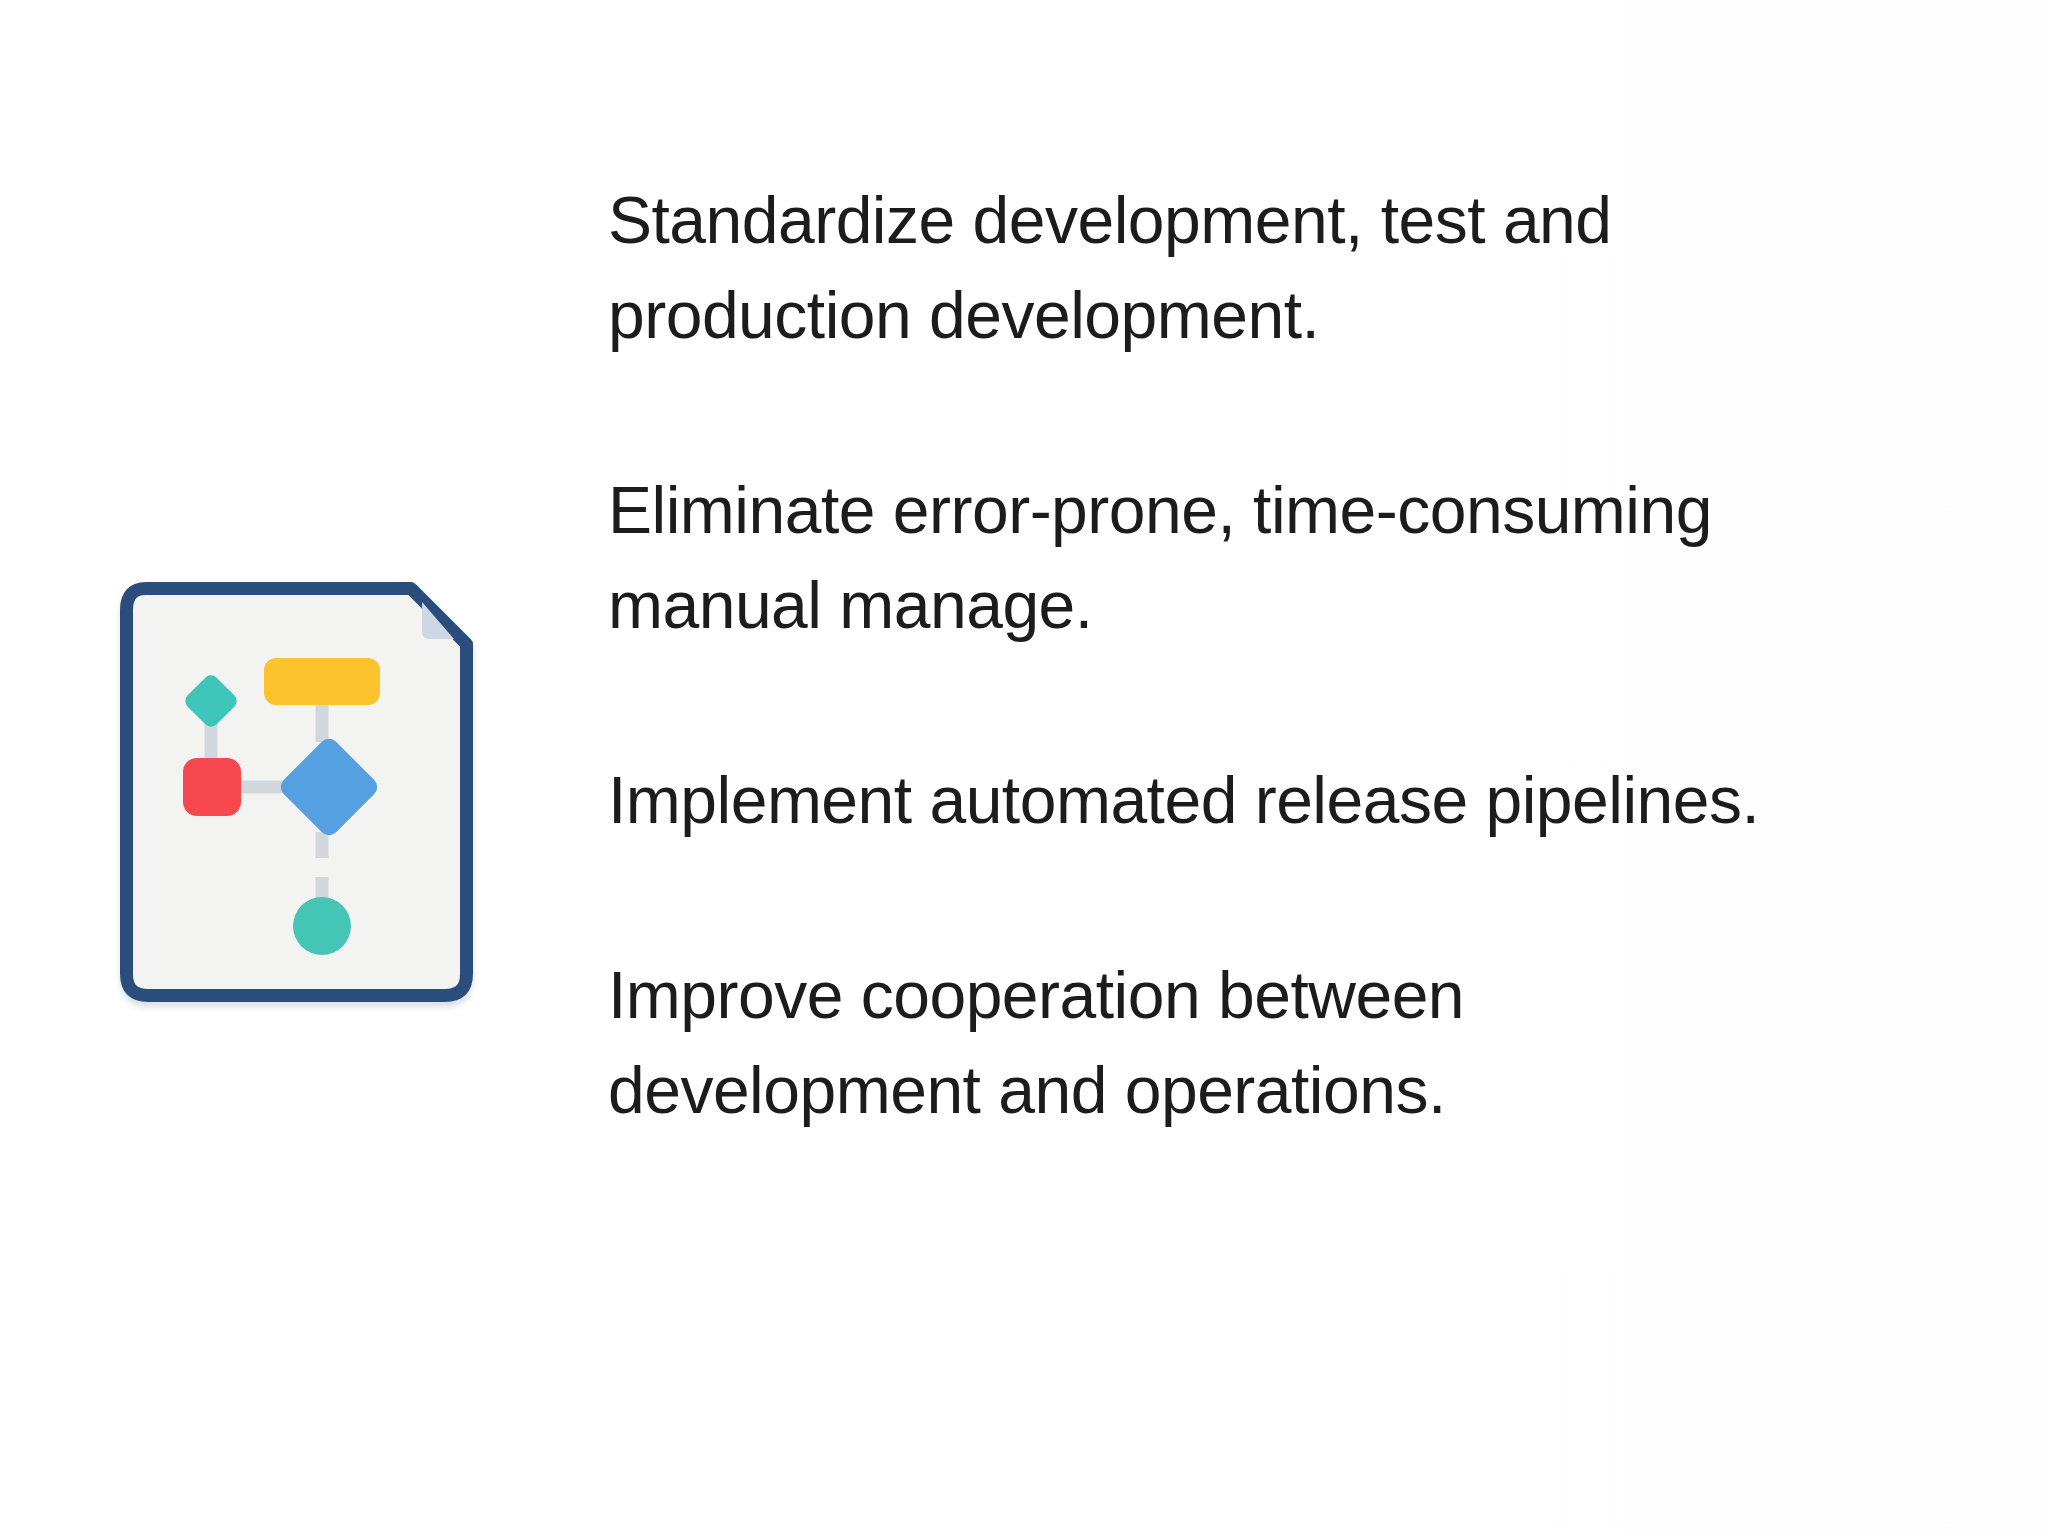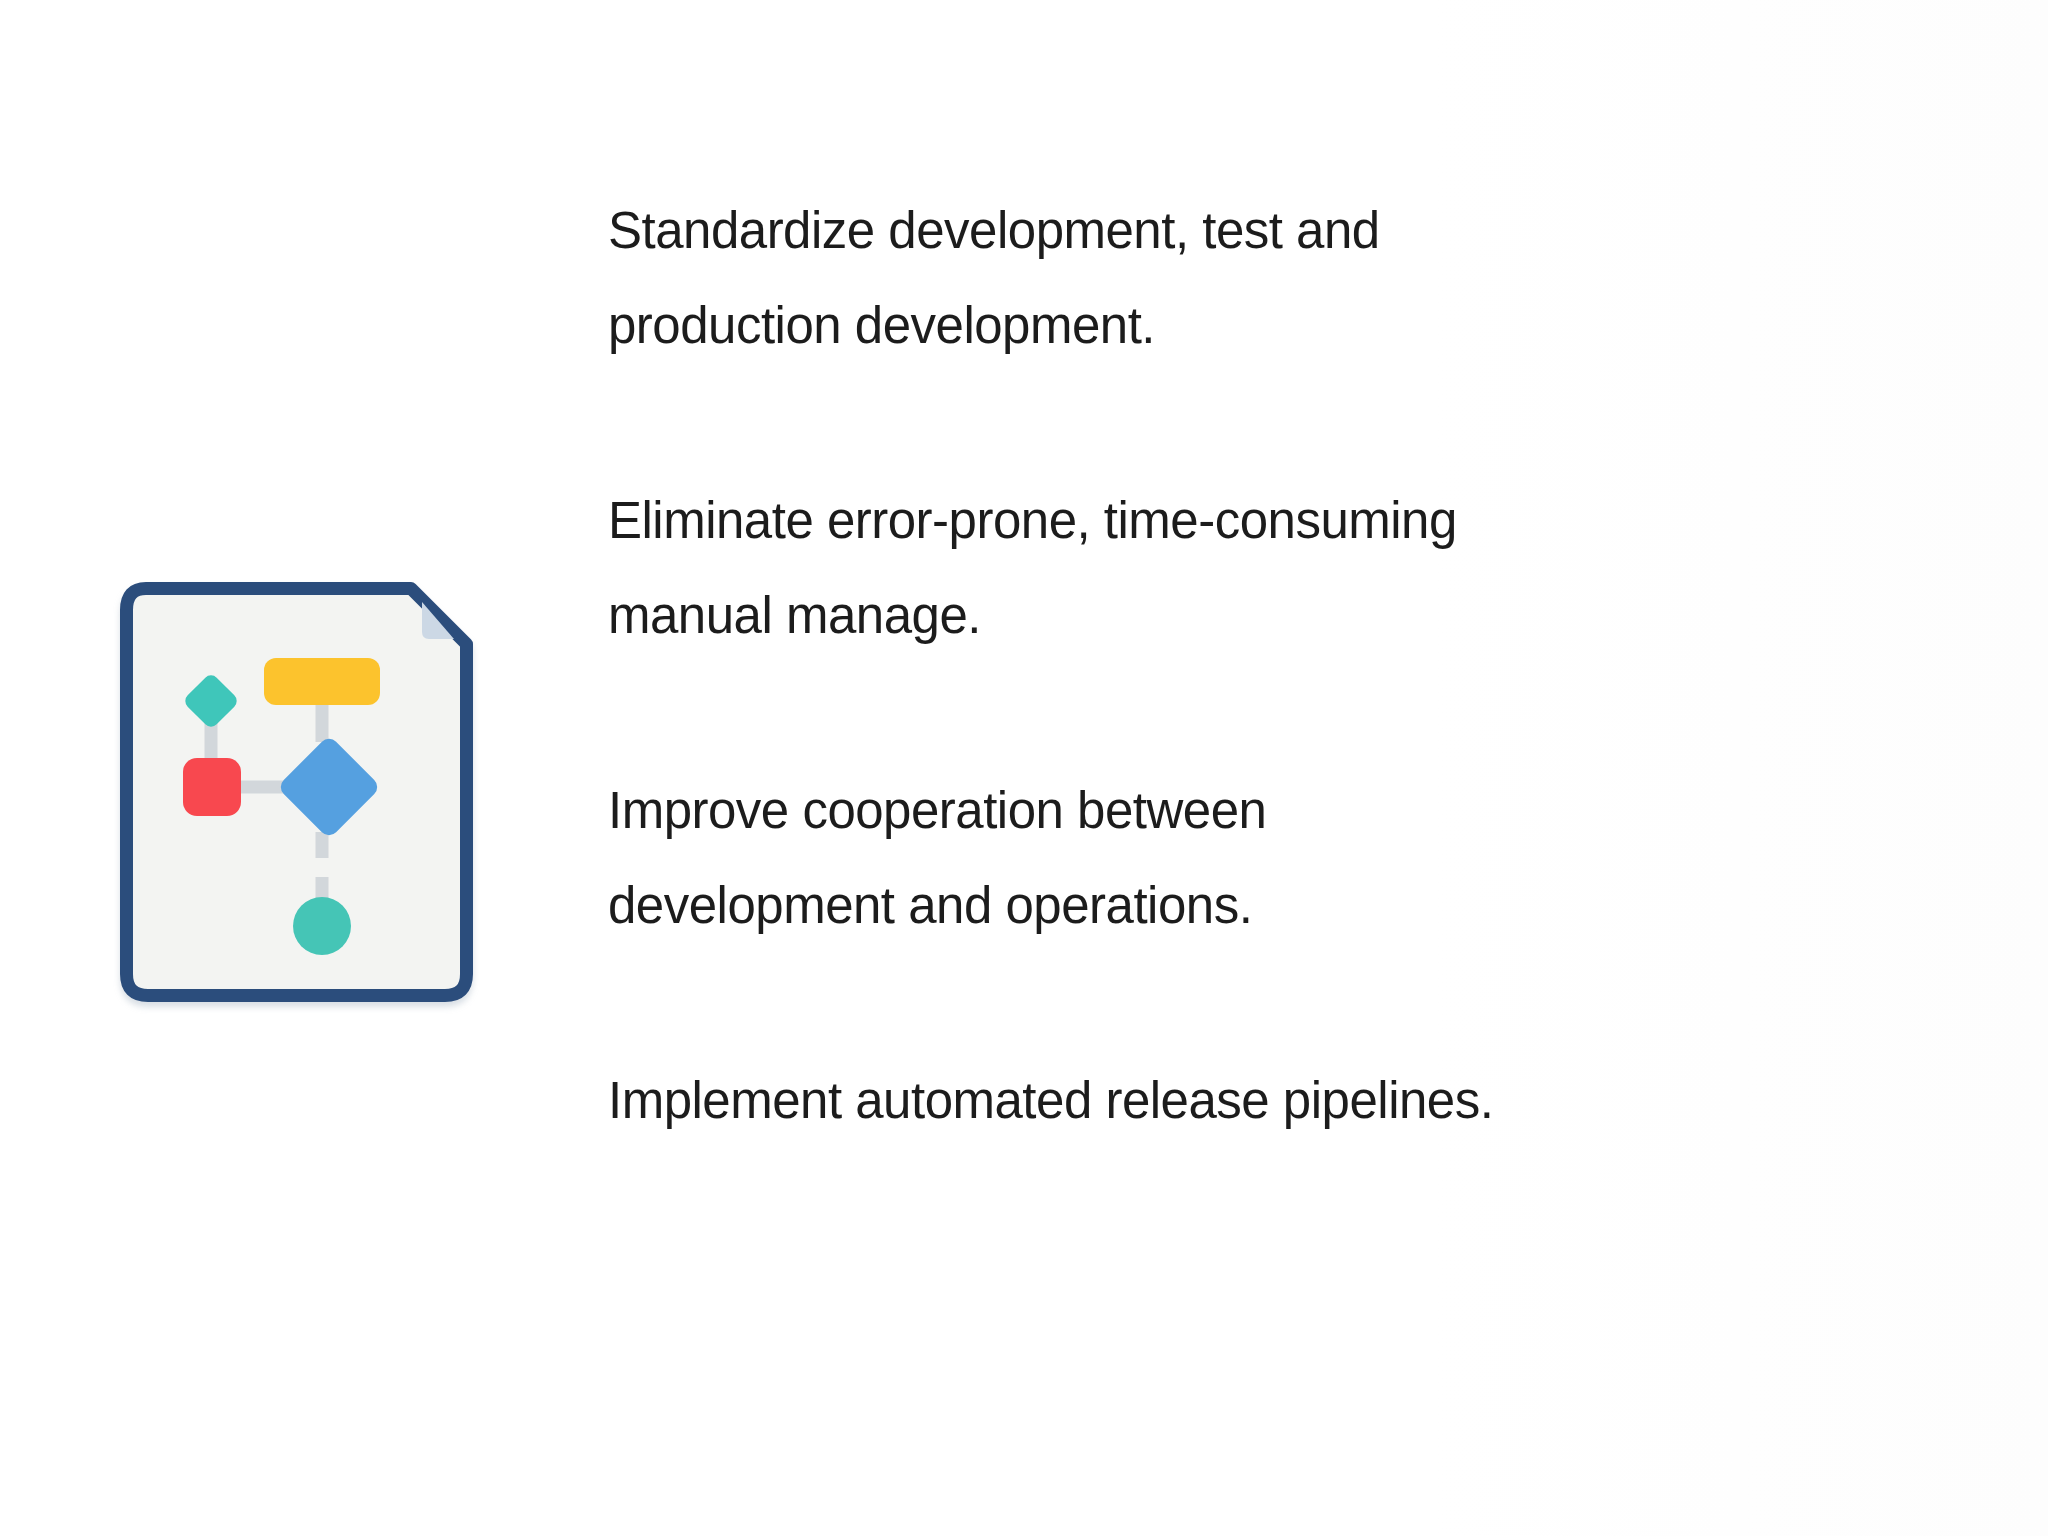--- a/index.html
+++ b/index.html
@@ -21,24 +21,24 @@
     top: 582px;
     width: 353px;
     height: 425px;
   }
   .icon-wrap svg {
     filter: drop-shadow(0 5px 3px rgba(120, 140, 160, 0.28));
   }
   .bullets {
     position: absolute;
     left: 608px;
-    top: 183px;
+    top: 173px;
     width: 1400px;
     color: #1c1c1c;
-    font-size: 51px;
+    font-size: 66px;
     line-height: 95px;
     letter-spacing: -0.5px;
   }
   .bullet {
     margin: 0 0 100px 0;
   }
   .bullet:last-child {
     margin-bottom: 0;
   }
   .bullet .line {
@@ -78,21 +78,21 @@
       <div class="line">Standardize development, test and</div>
       <div class="line">production development.</div>
     </div>
     <div class="bullet">
     </div>
     <div class="bullet">
       <div class="line">Eliminate error-prone, time-consuming</div>
       <div class="line">manual manage.</div>
     </div>
     <div class="bullet">
+      <div class="line">Implement automated release pipelines.</div>
+    </div>
+    <div class="bullet">
       <div class="line">Improve cooperation between</div>
       <div class="line">development and operations.</div>
-    </div>
-    <div class="bullet">
-      <div class="line">Implement automated release pipelines.</div>
     </div>
   </div>
 
 </div>
 
 </body></html>

